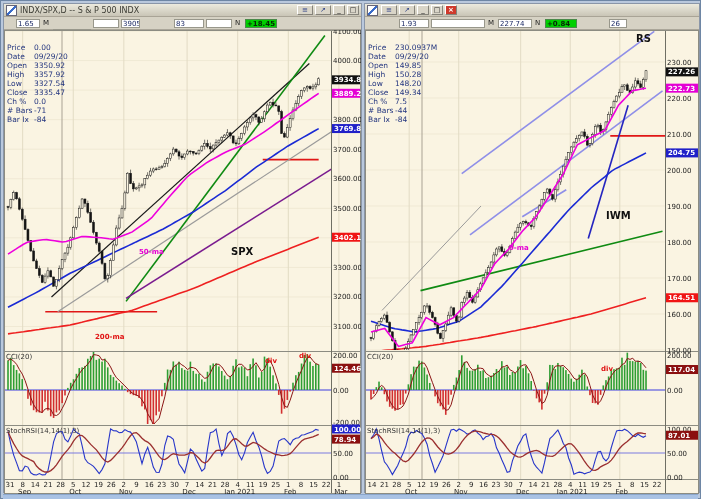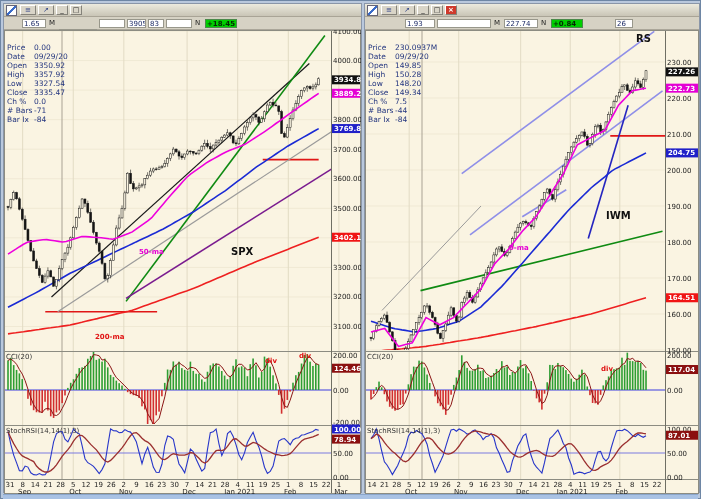--- a/index.html
+++ b/index.html
@@ -15,21 +15,21 @@
   .ticon{width:9px;height:9px;flex:0 0 auto;border:1px solid #667;background:
      linear-gradient(135deg,#fff 42%,#3a6cc8 42%,#3a6cc8 58%,#fff 58%)}
   .title{flex:1;font-size:8px;color:#3c3c34;white-space:nowrap;overflow:hidden}
   .tbtns{display:flex;gap:2px;align-items:center}
   .tbtn{width:16px;height:10px;background:#d9d5c8;border:1px solid;border-color:#fff #85837a #85837a #fff;
      font-size:7px;line-height:9px;text-align:center;color:#2b3f86;box-sizing:border-box}
   .wbtn{width:12px;height:10px;background:#d9d5c8;border:1px solid;border-color:#fff #85837a #85837a #fff;
      font-size:7px;line-height:8px;text-align:center;color:#222;box-sizing:border-box}
   .wbtn.close{background:#cf3a2c;color:#fff;font-weight:bold}
   .headerrow{position:absolute;left:0;top:13px;right:0;height:13px;background:#d6d2c4;
-     border-bottom:1px solid #aaa699;display:flex;align-items:center;gap:2px;padding:0 18px;box-sizing:border-box}
+     border-bottom:1px solid #aaa699;display:flex;align-items:center;gap:2px;padding:0 12px;box-sizing:border-box}
   .hfield{height:9px;background:#fff;border:1px solid #98978b;font-size:7px;color:#1c2a66;
      line-height:8px;padding:0 1px;box-sizing:border-box;overflow:hidden;white-space:nowrap}
   .hfield.gray{background:transparent;border:none;color:#222}
   .hfield.green{background:#00cf00;border:1px solid #4a8a4a;color:#052805;font-weight:bold}
   .infocol{position:absolute;left:3px;top:39px;z-index:3;font-size:7.5px;color:#23357f;line-height:9px}
   .inforow{display:flex;white-space:nowrap}
   .il{width:27px}
   svg.chart{position:absolute;left:0;top:26px}
   .bottomstrip{position:absolute;left:2px;right:2px;top:493px;height:5px;background:#a9c2e4;border-top:1px solid #8aa6cc}
   .midgap{position:absolute;left:361px;top:2px;width:2px;height:490px;background:#b9c8dd}
@@ -44,34 +44,35 @@
   .ma-red{font-size:7px;fill:#e01212;font-weight:bold}
 </style>
 </head>
 <body>
 
 <div class="frame">
 
   <div class="panel" id="panelL">
     <div class="titlebar">
       <span class="ticon"></span>
+      <span class="title">INDX/SPX,D -- S &amp; P 500 INDX</span>
       <span class="tbtns" id="btnsL">
           <span class="tbtn">≡</span>
           <span class="tbtn">↗</span>
           <span class="wbtn">_</span>
           <span class="wbtn">□</span>
         </span>
     </div>
     <div class="headerrow" id="hdrL">
         <span class="hfield" style="width: 24px;">1.65</span>
         <span class="hfield gray" style="width: 9px;">M</span>
         <span class="hfield" style="width: 38px; margin-top: 21px;">3937.23</span>
         <span class="hfield" style="width: 26px;"></span>
         <span class="hfield" style="width: 19px;">3905.76</span>
-        <span class="hfield" style="width: 16px;">83</span>
+        <span class="hfield" style="width: 30px; margin-left: 32px;">83</span>
         <span class="hfield" style="width: 26px;"></span>
         <span class="hfield gray" style="width: 9px;">N</span>
         <span class="hfield green" style="width: 32px;">+18.45</span>
       </div>
     <div class="infocol" id="infoL">
         <div class="inforow">
           <span class="il">Price</span>
           <span class="iv">0.00</span>
         </div>
         <div class="inforow">

